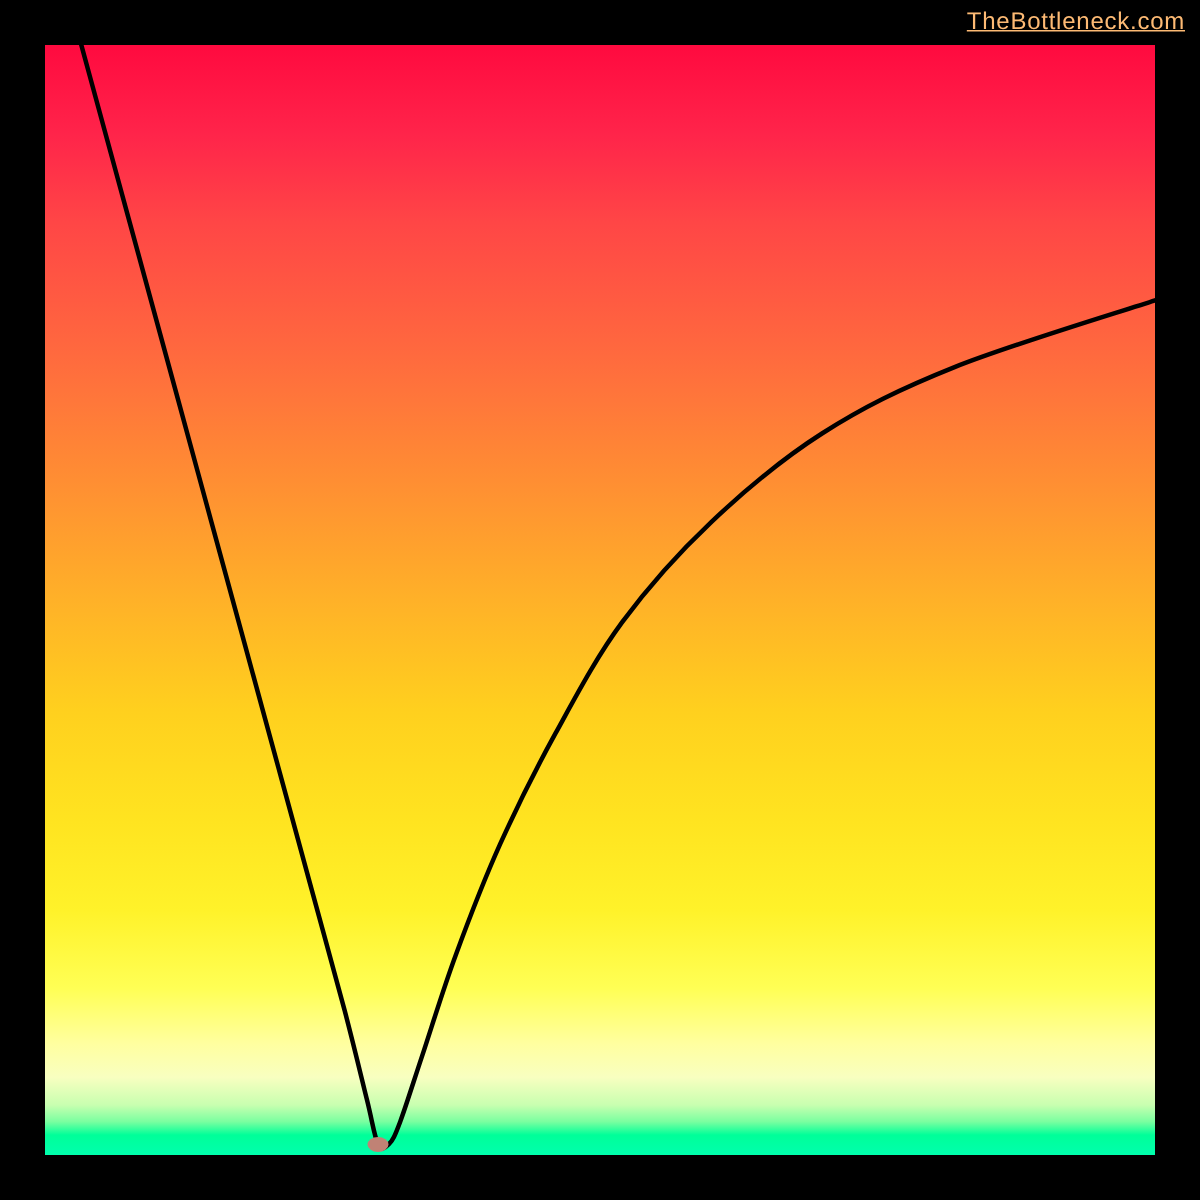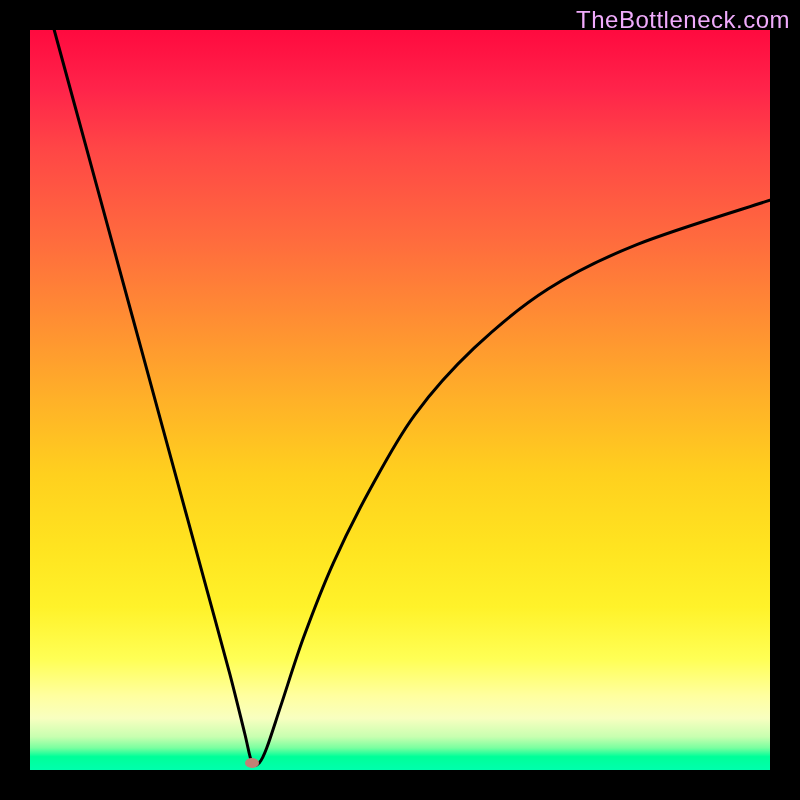--- a/index.html
+++ b/index.html
@@ -8,25 +8,26 @@
     height: 800px;
     background: #000;
     font-family: Arial, Helvetica, sans-serif;
     overflow: hidden;
     position: relative;
   }
   .watermark {
     position: absolute;
     top: 6px;
     right: 10px;
-    color: #f0abfc;
-    font-size: 24px;
+    color: #fdba74;
+    font-size: 16px;
     font-weight: 500;
     letter-spacing: 0.5px;
     z-index: 10;
+    text-decoration: underline;
   }
   .plot-frame {
     position: absolute;
     left: 30px;
     top: 30px;
     width: 740px;
     height: 740px;
     background: #000;
   }
   .gradient-area {

